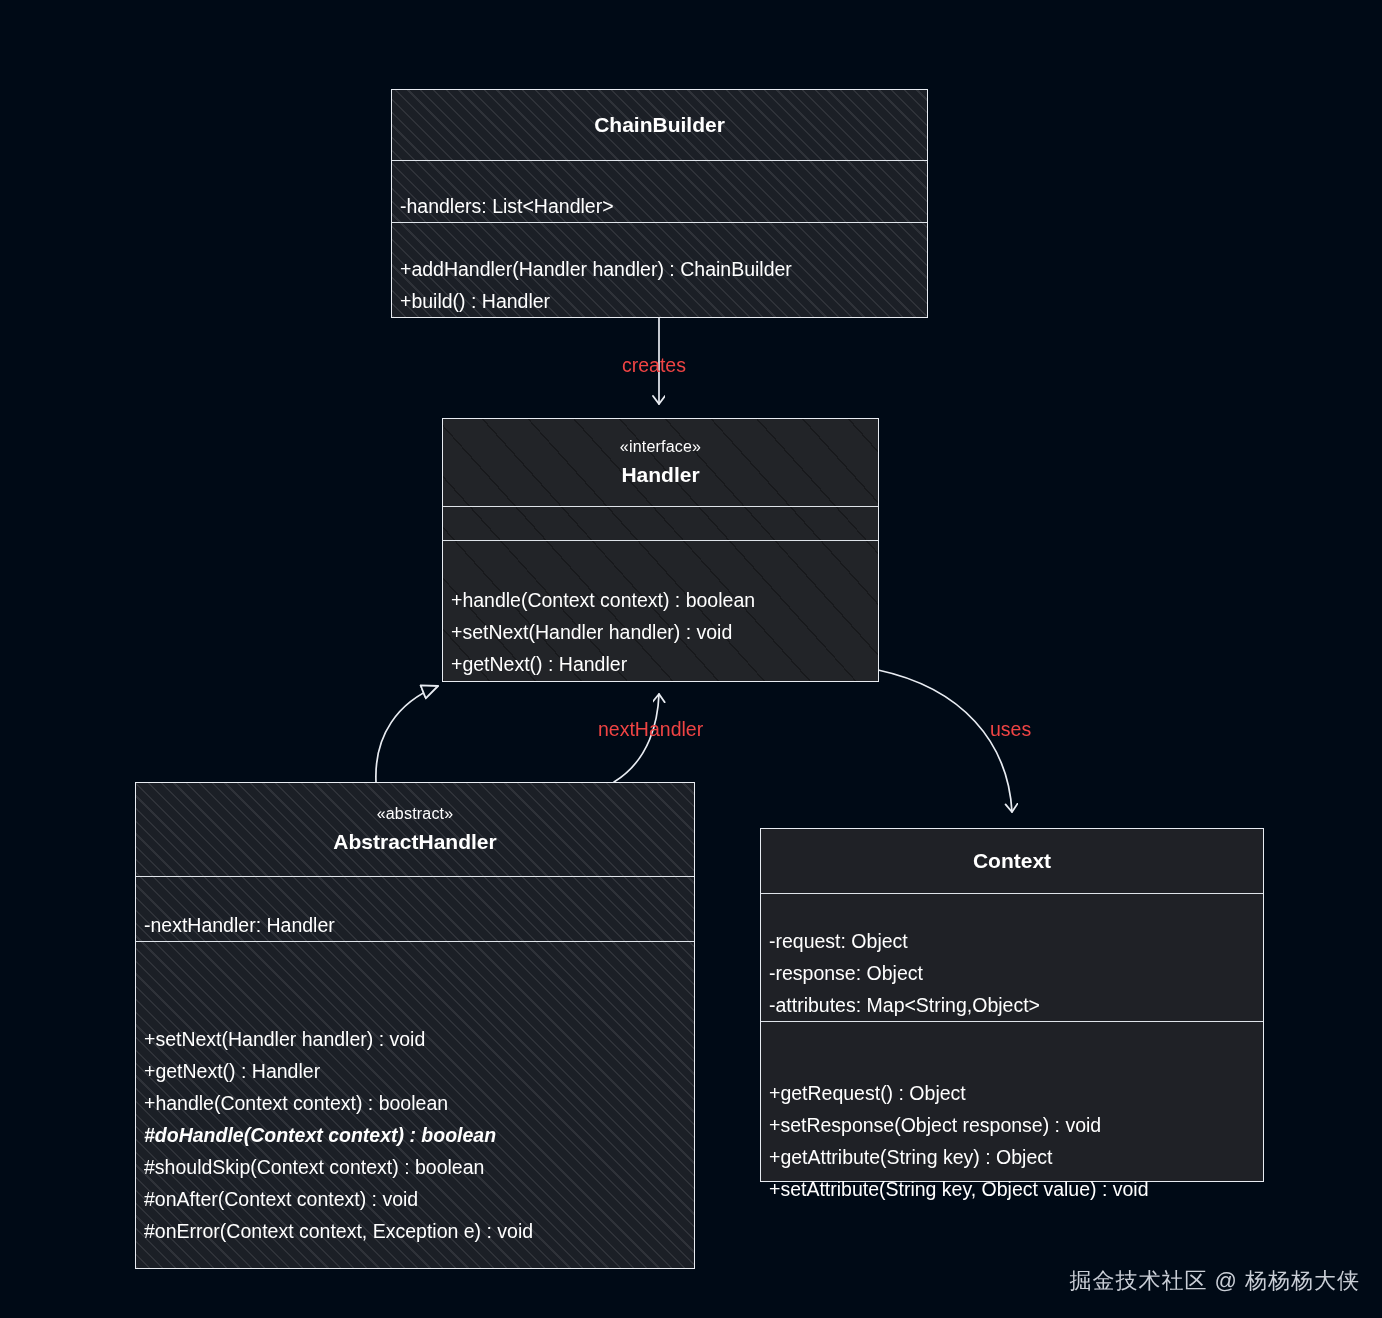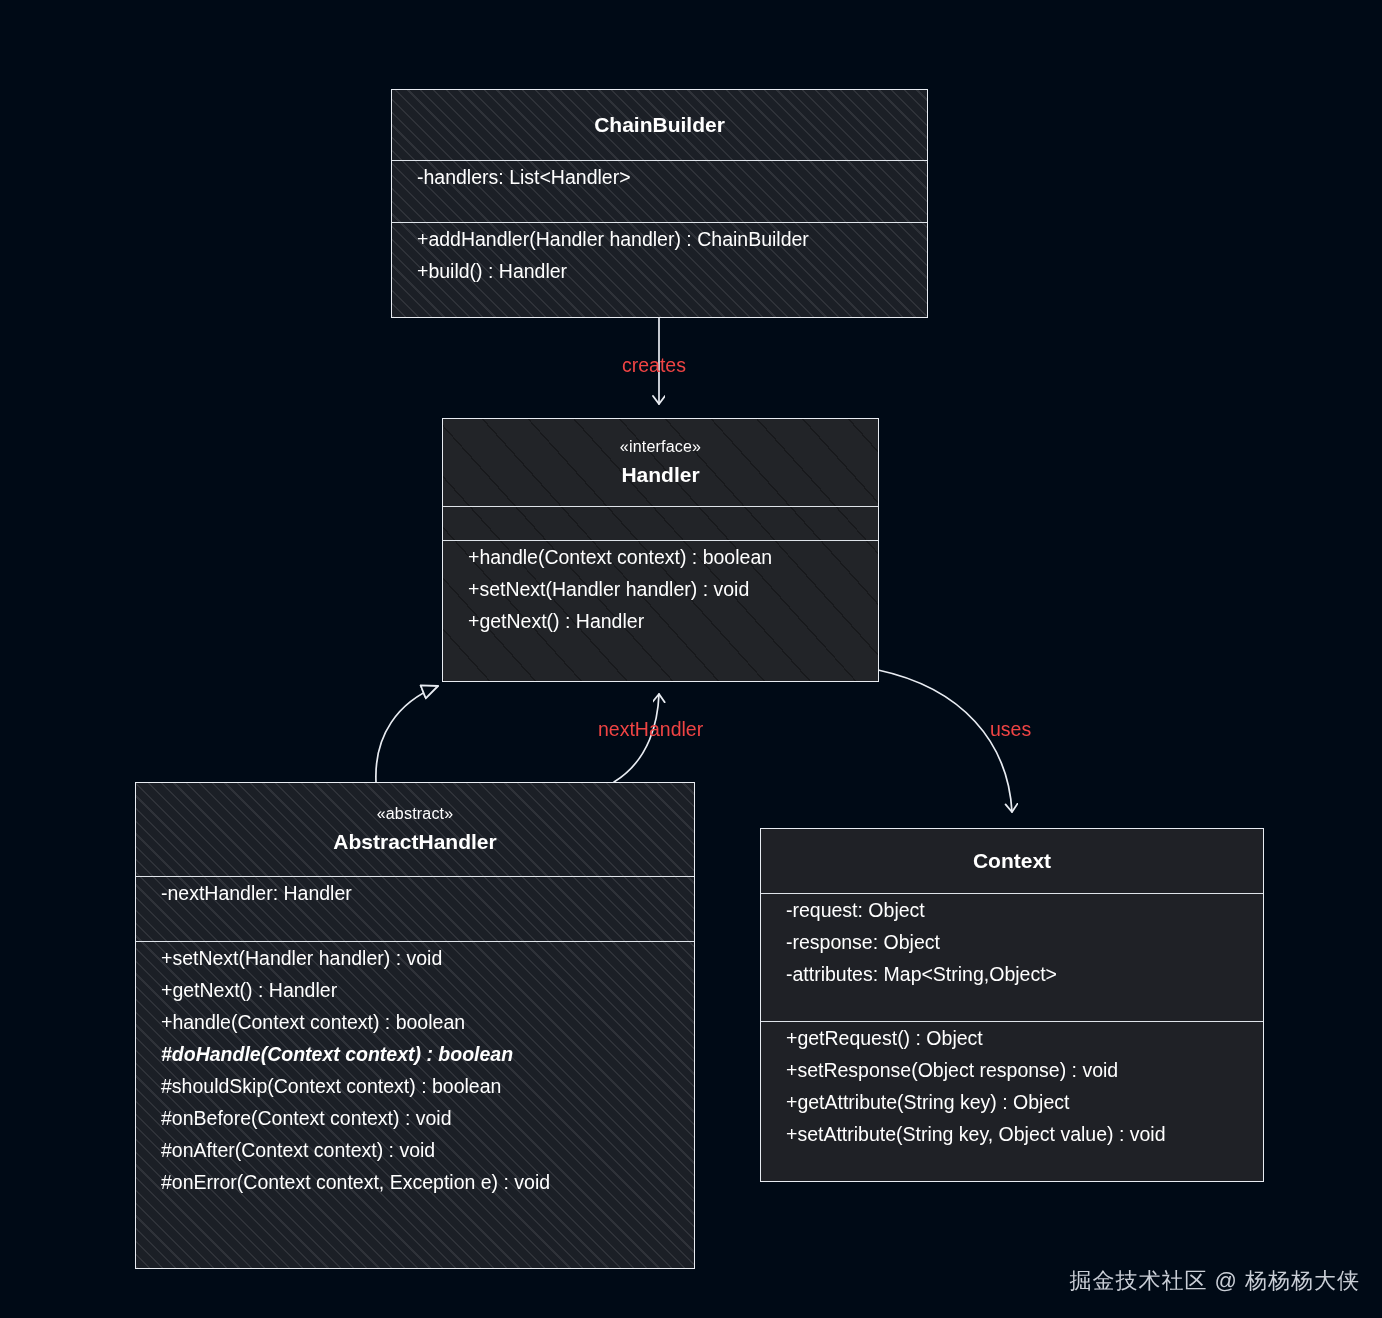--- a/index.html
+++ b/index.html
@@ -46,21 +46,21 @@
       48deg,
       rgba(0,0,0,0.30) 0px,
       rgba(0,0,0,0.30) 1.4px,
       rgba(0,0,0,0) 1.4px,
       rgba(0,0,0,0) 34px
     );
   }
 
   .compartment {
     box-sizing: border-box;
-    padding: 0 25px;
+    padding: 0 8px;
   }
   .compartment + .compartment {
     border-top: 1.4px solid #dfe4ea;
   }
 
   .c-title {
     display: flex;
     flex-direction: column;
     align-items: center;
     justify-content: center;
@@ -77,21 +77,21 @@
     font-weight: 700;
     line-height: 1.5;
   }
   .cls-name.solo {
     font-size: 21px;
   }
 
   .member-list {
     display: flex;
     flex-direction: column;
-    justify-content: flex-start;
+    justify-content: flex-end;
   }
   .member {
     font-size: 19.5px;
     line-height: 32px;
     white-space: nowrap;
     font-weight: 400;
   }
   .member.abstract-member {
     font-style: italic;
     font-weight: 600;
@@ -207,21 +207,20 @@
     <div class="compartment member-list" style="height:65px;">
       <div class="member">-nextHandler: Handler</div>
     </div>
 
     <div class="compartment member-list" style="height:306px;">
       <div class="member">+setNext(Handler handler) : void</div>
       <div class="member">+getNext() : Handler</div>
       <div class="member">+handle(Context context) : boolean</div>
       <div class="member abstract-member">#doHandle(Context context) : boolean</div>
       <div class="member">#shouldSkip(Context context) : boolean</div>
-      <div class="member">#onBefore(Context context) : void</div>
       <div class="member">#onAfter(Context context) : void</div>
       <div class="member">#onError(Context context, Exception e) : void</div>
     </div>
   </div>
 
   <div class="uml-class plain-fill" style="left:760px; top:828px; width:504px; height:354px;">
 
     <div class="compartment c-title" style="height:64px;">
       <div class="cls-name solo">Context</div>
     </div>

